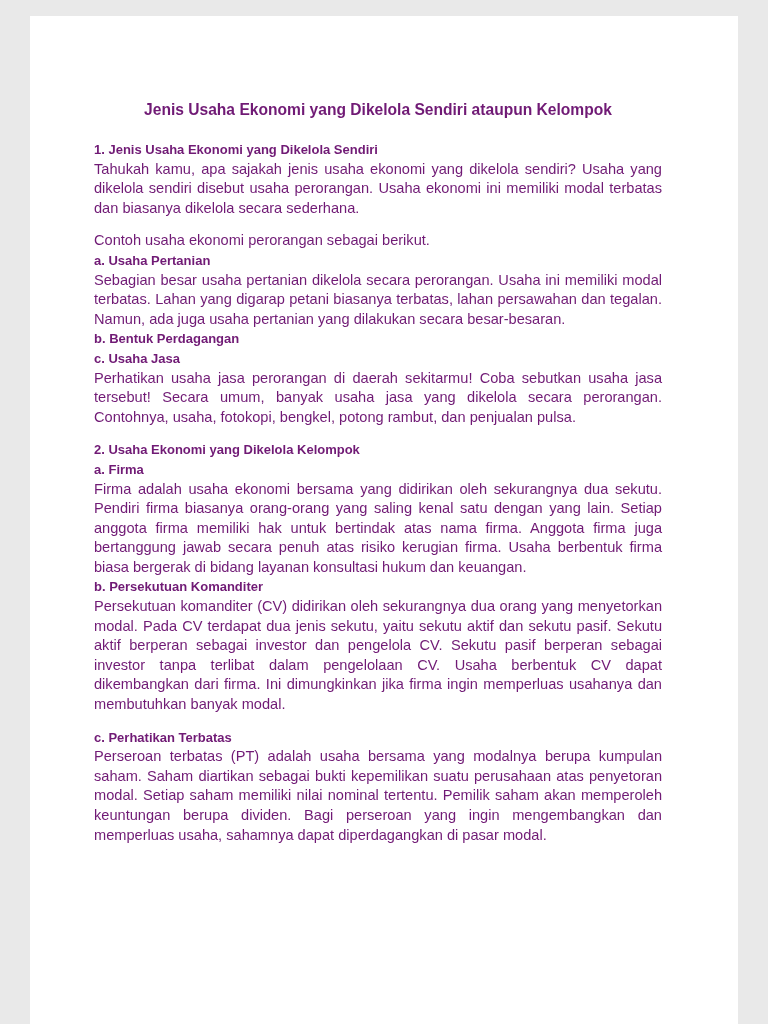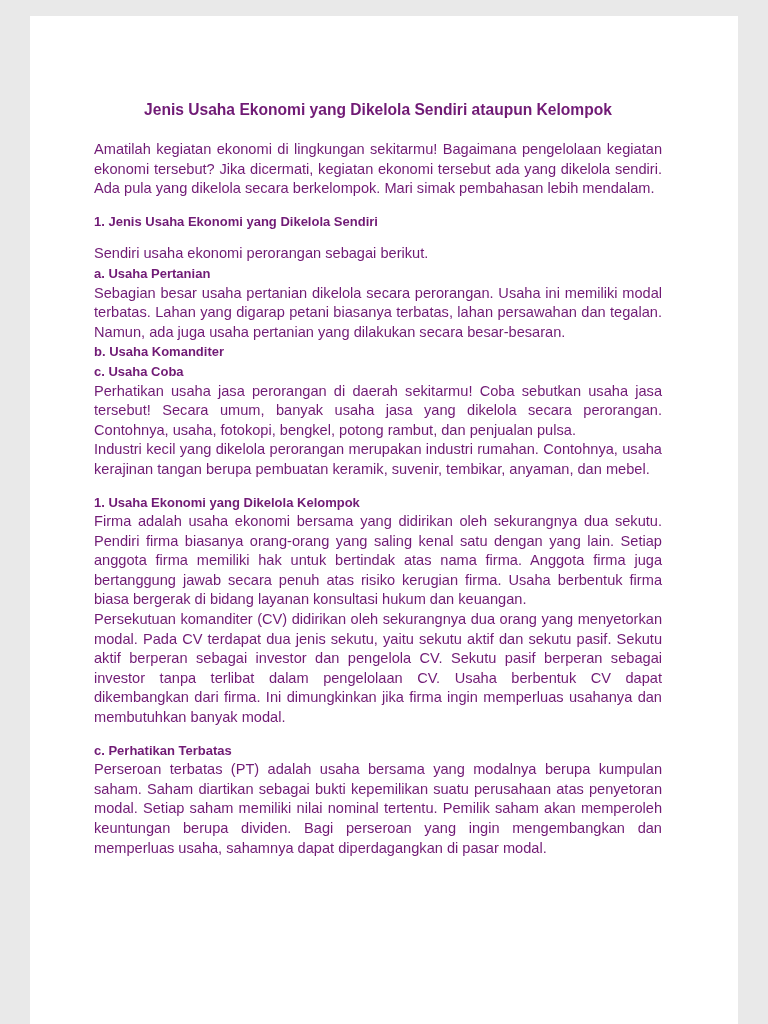--- a/index.html
+++ b/index.html
@@ -54,40 +54,41 @@
     background: #141414;
   }
 </style>
 </head>
 <body>
 
 <div class="page">
 
   <h1 class="doc-title">Jenis Usaha Ekonomi yang Dikelola Sendiri ataupun Kelompok</h1>
 
-  <p class="para">Amatilah kegiatan ekonomi di lingkungan sekitarmu! Bagaimana pengelolaan kegiatan ekonomi tersebut? Jika dicermati, kegiatan ekonomi tersebut ada yang dikelola sendiri. Ada pula yang dikelola secara berkelompok. Mari simak pembahasan lebih mendalam.</p>
 
   <h2 class="heading gap">1. Jenis Usaha Ekonomi yang Dikelola Sendiri</h2>
+  <p class="para">Tahukah kamu, apa sajakah jenis usaha ekonomi yang dikelola sendiri? Usaha yang dikelola sendiri disebut usaha perorangan. Usaha ekonomi ini memiliki modal terbatas dan biasanya dikelola secara sederhana.</p>
 
-  <p class="para gap">Sendiri usaha ekonomi perorangan sebagai berikut.</p>
+  <p class="para gap">Contoh usaha ekonomi perorangan sebagai berikut.</p>
 
   <h3 class="subheading">a. Usaha Pertanian</h3>
   <p class="para">Sebagian besar usaha pertanian dikelola secara perorangan. Usaha ini memiliki modal terbatas. Lahan yang digarap petani biasanya terbatas, lahan persawahan dan tegalan. Namun, ada juga usaha pertanian yang dilakukan secara besar-besaran.</p>
 
-  <h3 class="subheading">b. Usaha Komanditer</h3>
+  <h3 class="subheading">b. Bentuk Perdagangan</h3>
 
-  <h3 class="subheading">c. Usaha Coba</h3>
+  <h3 class="subheading">c. Usaha Jasa</h3>
   <p class="para">Perhatikan usaha jasa perorangan di daerah sekitarmu! Coba sebutkan usaha jasa tersebut! Secara umum, banyak usaha jasa yang dikelola secara perorangan. Contohnya, usaha, fotokopi, bengkel, potong rambut, dan penjualan pulsa.</p>
 
-  <p class="para">Industri kecil yang dikelola perorangan merupakan industri rumahan. Contohnya, usaha kerajinan tangan berupa pembuatan keramik, suvenir, tembikar, anyaman, dan mebel.</p>
 
-  <h2 class="heading gap">1. Usaha Ekonomi yang Dikelola Kelompok</h2>
+  <h2 class="heading gap">2. Usaha Ekonomi yang Dikelola Kelompok</h2>
 
+  <h3 class="subheading">a. Firma</h3>
   <p class="para">Firma adalah usaha ekonomi bersama yang didirikan oleh sekurangnya dua sekutu. Pendiri firma biasanya orang-orang yang saling kenal satu dengan yang lain. Setiap anggota firma memiliki hak untuk bertindak atas nama firma. Anggota firma juga bertanggung jawab secara penuh atas risiko kerugian firma. Usaha berbentuk firma biasa bergerak di bidang layanan konsultasi hukum dan keuangan.</p>
 
+  <h3 class="subheading">b. Persekutuan Komanditer</h3>
   <p class="para">Persekutuan komanditer (CV) didirikan oleh sekurangnya dua orang yang menyetorkan modal. Pada CV terdapat dua jenis sekutu, yaitu sekutu aktif dan sekutu pasif. Sekutu aktif berperan sebagai investor dan pengelola CV. Sekutu pasif berperan sebagai investor tanpa terlibat dalam pengelolaan CV. Usaha berbentuk CV dapat dikembangkan dari firma. Ini dimungkinkan jika firma ingin memperluas usahanya dan membutuhkan banyak modal.</p>
 
   <h3 class="subheading gap">c. Perhatikan Terbatas</h3>
   <p class="para">Perseroan terbatas (PT) adalah usaha bersama yang modalnya berupa kumpulan saham. Saham diartikan sebagai bukti kepemilikan suatu perusahaan atas penyetoran modal. Setiap saham memiliki nilai nominal tertentu. Pemilik saham akan memperoleh keuntungan berupa dividen. Bagi perseroan yang ingin mengembangkan dan memperluas usaha, sahamnya dapat diperdagangkan di pasar modal.</p>
 
   <div class="partial-image"></div>
 
 </div>
 
 </body></html>

